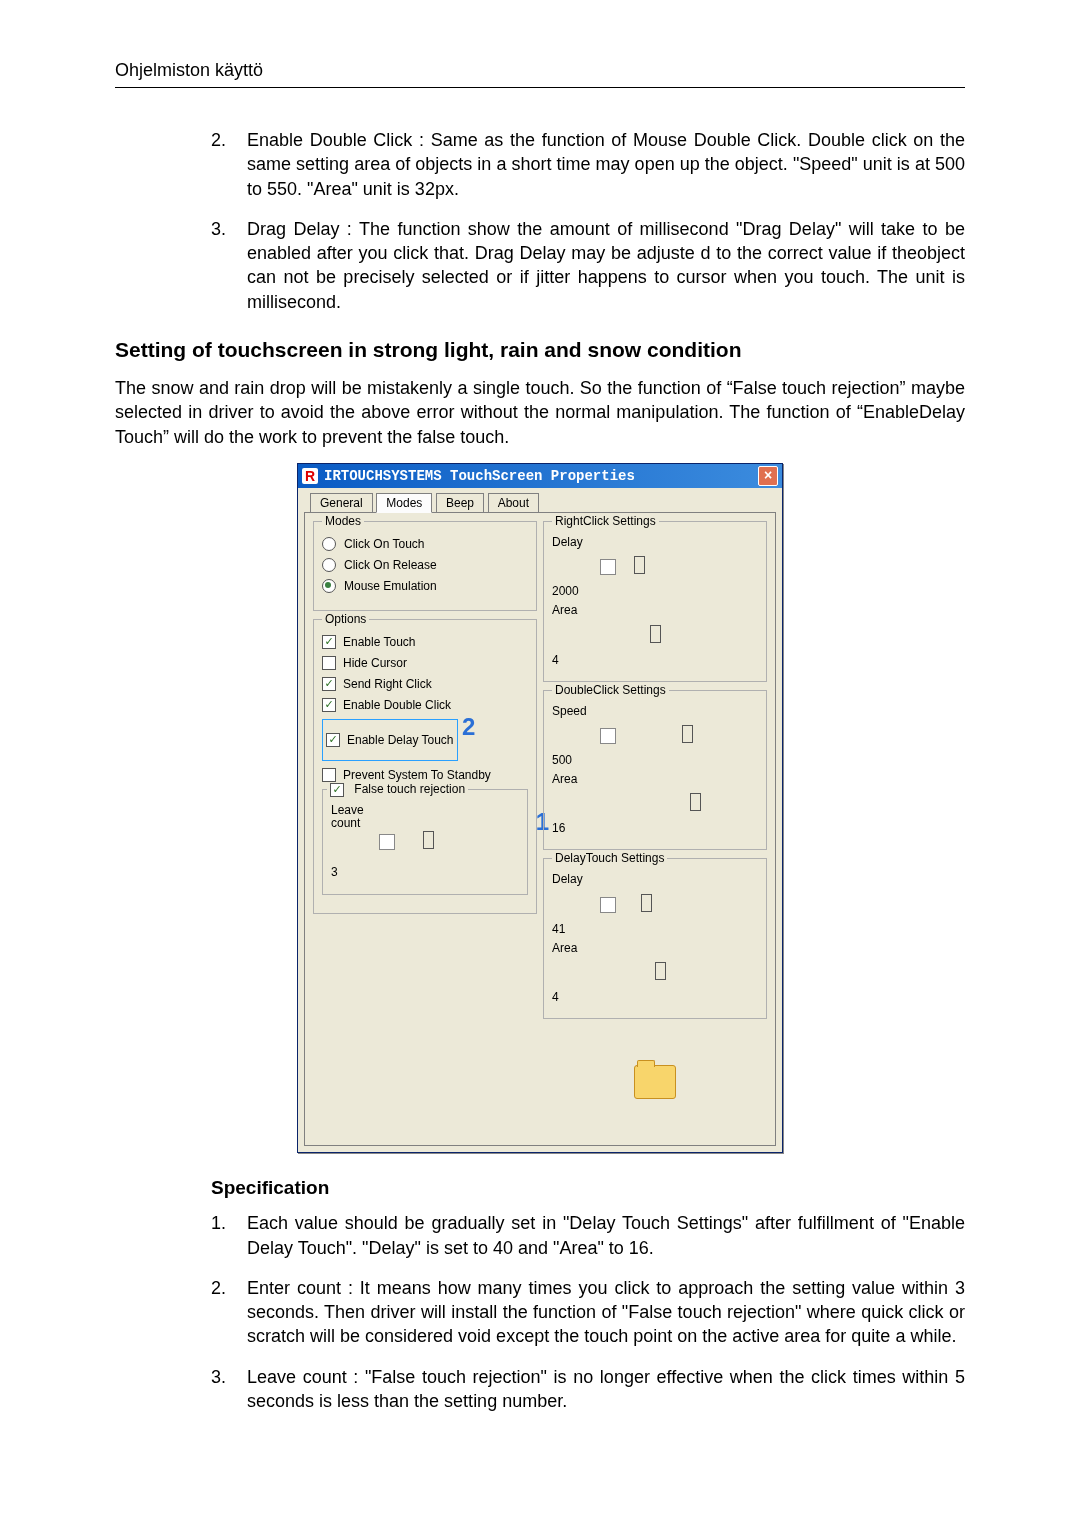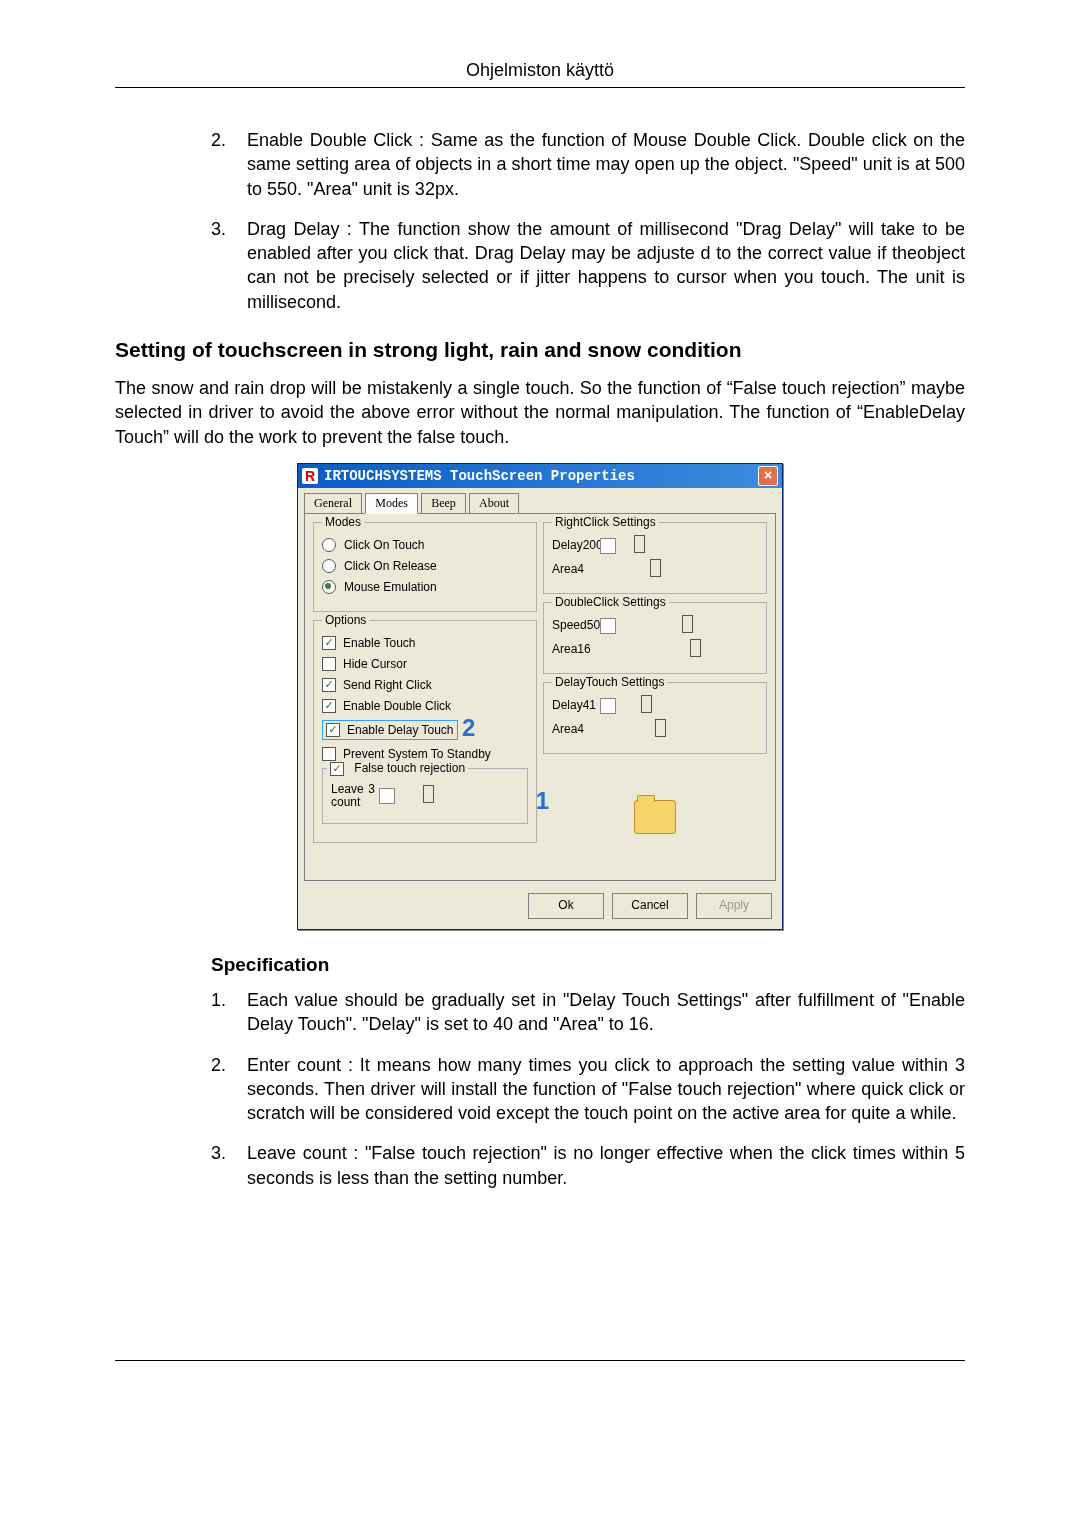--- a/index.html
+++ b/index.html
@@ -7,21 +7,21 @@
     font-family: Arial, Helvetica, sans-serif;
     color: #000;
     background: #fff;
     width: 1080px;
     height: 1527px;
     box-sizing: border-box;
     padding: 60px 115px 60px 115px;
     font-size: 18px;
   }
   .header-title {
-    text-align: center;
+    text-align: left;
     font-size: 18px;
     margin-bottom: 6px;
   }
   .header-rule {
     border: none;
     border-top: 1px solid #000;
     margin: 0 0 40px 0;
   }
   .num-list {
     padding-left: 96px;
@@ -97,22 +97,21 @@
     height: 18px;
     background: #e07050;
     border: 1px solid #fff;
     color: #fff;
     text-align: center;
     line-height: 16px;
     font-family: Tahoma, sans-serif;
     border-radius: 2px;
   }
   .tabs {
-    padding: 4px 6px 0 6px;
-    font-family: Liberation Serif, serif;
+    padding: 4px 6px 0 12px;
   }
   .tab {
     display: inline-block;
     padding: 2px 9px;
     border: 1px solid #808080;
     border-bottom: none;
     background: #ece9d8;
     position: relative;
     top: 1px;
     font-size: 12px;
@@ -186,36 +185,37 @@
     position: relative;
     display: inline-flex;
     align-items: center;
     justify-content: center;
     font-size: 11px;
     color: #2a7020;
   }
   .c-box.chk::after { content: "✓"; }
   .hl-box {
     border: 1px solid #2aa0ff;
-    padding: 2px 3px;
+    padding: 13px 3px;
     margin-right: 4px;
     display: inline-flex;
     align-items: center;
   }
   .slider {
     display: flex;
     align-items: center;
     margin: 6px 0 4px 0;
     font-size: 12px;
   }
   .slider .lbl {
     display: flex;
-    flex-direction: row;
+    flex-direction: column;
     width: 44px;
     line-height: 1.1;
+    gap: 36px;
   }
   .slider .track {
     flex: 1;
     height: 18px;
     position: relative;
     margin-left: 4px;
   }
   .slider .t-input {
     width: 14px;
     height: 14px;
@@ -442,25 +442,20 @@
               </span>
             <span class="track" style="margin-left:48px;"><span class="rail"></span><span class="thumb" style="left:10%;"></span></span>
           </div>
         </div>
 
         <div style="height:110px;display:flex;align-items:flex-end;justify-content:center;">
           <div class="folder-icon"></div>
         </div>
       </div>
     </div>
-    <div class="btnrow">
-      <div class="winbtn">Ok</div>
-      <div class="winbtn">Cancel</div>
-      <div class="winbtn disabled">Apply</div>
-    </div>
   </div>
 </div>
 
 <div class="h3">Specification</div>
 
 <div class="num-list">
   <div class="num-item">
     <div class="n">1.</div>
     <div class="t">Each value should be gradually set in "Delay Touch Settings" after fulfillment of "Enable Delay Touch". "Delay" is set to 40 and "Area" to 16.</div>
   </div>

